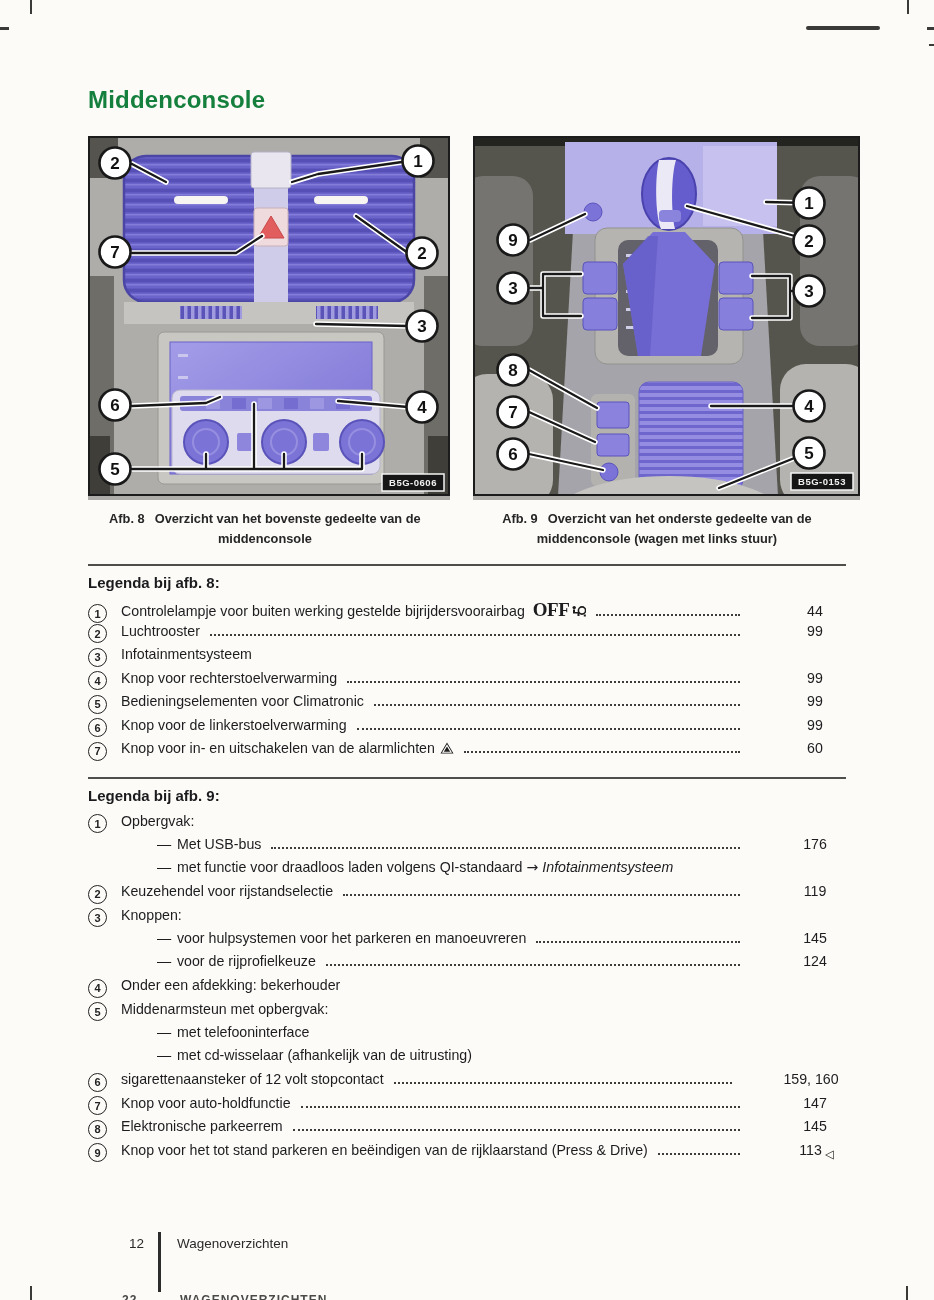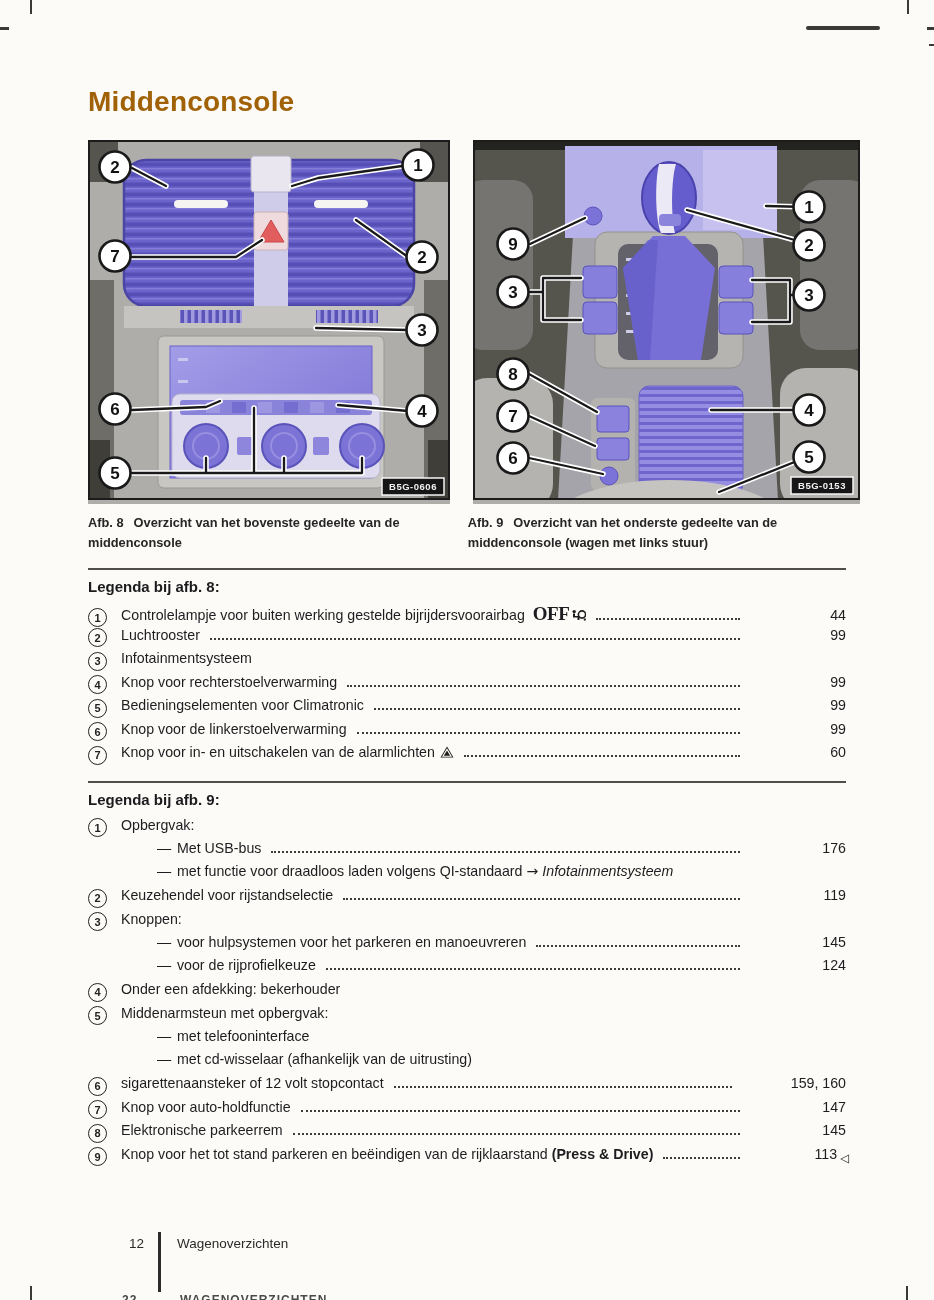--- a/index.html
+++ b/index.html
@@ -1,41 +1,41 @@
 <!DOCTYPE html>
 <html><head>
 <meta charset="utf-8">
 <style>
   html,body{margin:0;padding:0;}
   body{width:934px;height:1300px;background:#fcfbf8;font-family:"Liberation Sans",sans-serif;color:#1d1d1f;position:relative;overflow:hidden;}
   .page{position:relative;width:934px;height:1300px;}
   
   .mark{position:absolute;background:#3a3a38;}
   .content{position:absolute;left:88px;top:86px;width:758px;}
-  h1.title{margin:0 0 22px 0;font-size:28px;font-weight:700;color:#a16207;letter-spacing:.2px;}
+  h1.title{margin:0 0 22px 0;font-size:24px;font-weight:700;color:#15803d;letter-spacing:.2px;}
   .figrow{display:flex;gap:23px;}
   .figframe{position:relative;background:#aeada9;}
-  .caprow{display:flex;gap:26px;margin-top:9px;}
+  .caprow{display:flex;gap:26px;margin-top:9px;text-align:center;}
   .cap{font-size:12.8px;font-weight:700;color:#262626;line-height:1.55;}
   .cap .caplabel{margin-right:10px;}
   .cap1{width:362px;}
   .cap2{width:387px;}
   .rule{border:none;border-top:2px solid #4e4e4c;margin:15px 0 0 0;}
   .legend{margin-top:8px;}
   .lhead{font-size:15px;font-weight:700;margin:0 0 8px 0;color:#1b1b1d;}
   .lrow{display:flex;align-items:baseline;min-height:23.5px;font-size:14.2px;}
   .numcol{flex:0 0 33px;}
   .circ{display:inline-flex;align-items:center;justify-content:center;width:17px;height:17px;border:1.6px solid #222;border-radius:50%;font-size:11px;font-weight:700;color:#222;position:relative;top:2px;}
   .txt{white-space:nowrap;}
   .sub .txt{padding-left:0;margin-left:36px;}
   .dash{display:inline-block;width:20px;}
   .leader{flex:1 1 auto;min-width:26px;border-bottom:2px dotted #3c3c3c;margin:0 8px 4px 10px;}
-  .pg{flex:0 0 62px;text-align:right;font-size:14.2px;margin-left:36px;}
+  .pg{flex:0 0 62px;text-align:center;font-size:14.2px;margin-left:36px;}
   .it{font-style:italic;}
-  .b{font-weight:700;}
+  .b{font-weight:400;}
   .offsym{font-weight:700;font-size:19px;letter-spacing:-.5px;margin-left:8px;font-family:Liberation Serif, serif;}
   .symicon{position:relative;top:1px;margin-left:2px;}
   .arrow{font-family:"DejaVu Sans",sans-serif;margin:0 4px;}
   .marker{font-family:"DejaVu Sans",sans-serif;font-size:11.5px;position:relative;top:3px;left:3px;color:#222;}
   
   .lw{stroke:#ffffff;stroke-width:5.5;fill:none;stroke-linejoin:round;stroke-linecap:round;}
   .lb{stroke:#191919;stroke-width:2.3;fill:none;stroke-linejoin:round;stroke-linecap:round;}
   .co{fill:#fff;stroke:#191919;stroke-width:2.6;}
   .cn{font-family:"Liberation Sans",sans-serif;font-size:17px;font-weight:700;fill:#111;text-anchor:middle;}
   .tag{font-family:"Liberation Sans",sans-serif;font-size:9.5px;font-weight:700;fill:#f0f0f0;letter-spacing:.5px;text-anchor:middle;}

